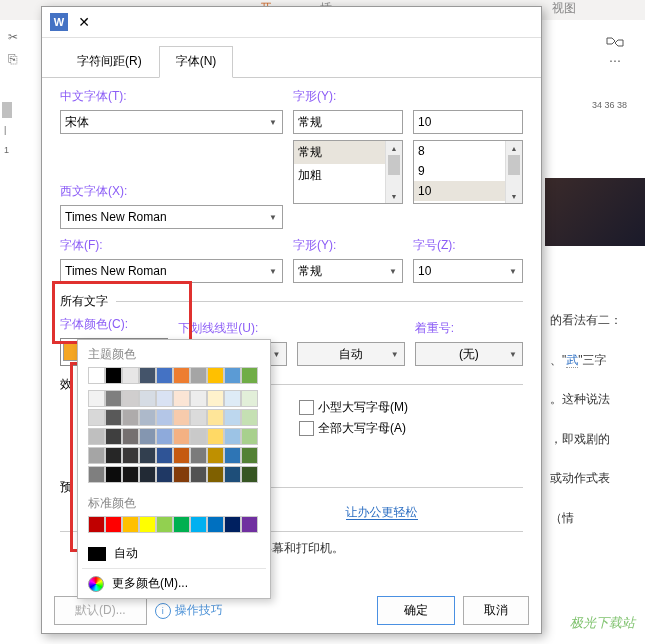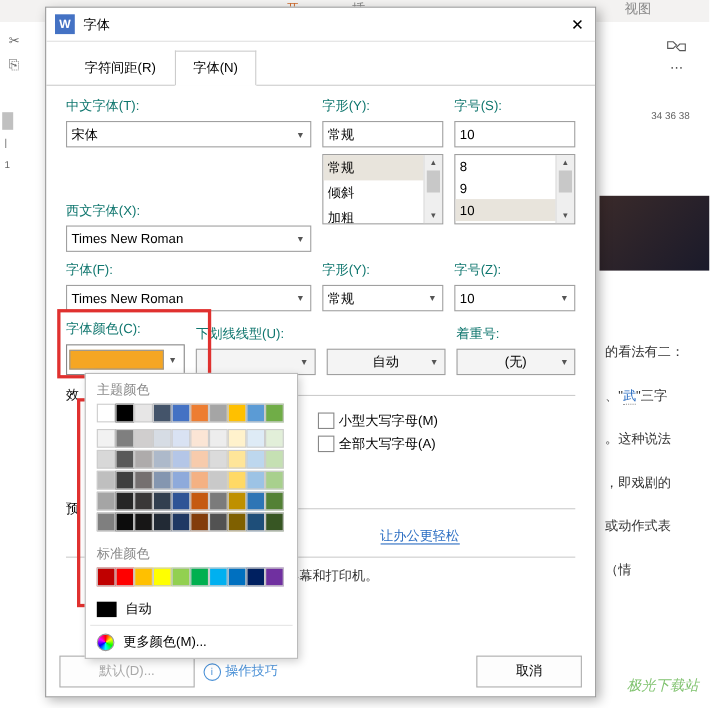--- a/index.html
+++ b/index.html
@@ -17,66 +17,66 @@
 .titlebar{height:30px;display:flex;align-items:center;padding:0 8px;border-bottom:1px solid #e0e0e0}
 .titlebar-icon{width:18px;height:18px;background:#4472c4;color:#fff;font-size:11px;font-weight:bold;display:flex;align-items:center;justify-content:center;margin-right:8px}
 .titlebar-title{flex:1}
 .titlebar-close{width:16px;height:16px;font-size:14px;cursor:pointer;display:flex;align-items:center;justify-content:center}
 .tabs{display:flex;padding:8px 18px 0;border-bottom:1px solid #ccc}
 .tab{padding:6px 16px;border:1px solid transparent;cursor:pointer}
 .tab.active{border:1px solid #ccc;border-bottom:1px solid #fff;margin-bottom:-1px;background:#fff}
 .body-content{padding:10px 18px}
 .row{display:flex;gap:10px;align-items:flex-end}
 .col{display:flex;flex-direction:column;gap:3px}
-.label{color:#0f766e;margin-bottom:2px}
+.label{color:#8b5cf6;margin-bottom:2px}
 .combo{border:1px solid #a0a0a0;height:22px;display:flex;align-items:center;padding:0 4px;background:#fff;position:relative}
 .combo-arrow{position:absolute;right:0;top:0;bottom:0;width:18px;display:flex;align-items:center;justify-content:center;color:#555;font-size:8px}
 .listbox{border:1px solid #a0a0a0;height:62px;overflow:hidden;position:relative}
 .list-item{padding:3px 4px}
 .list-item.sel{background:#e8e4dc}
 .scrollbar{position:absolute;right:0;top:0;bottom:0;width:16px;background:#efefef;border-left:1px solid #ddd}
 .scroll-thumb{background:#c8c8c8;margin:14px 2px;height:20px}
 .scroll-btn{position:absolute;width:16px;height:14px;display:flex;align-items:center;justify-content:center;font-size:7px;color:#555}
 .fieldset-label{margin:10px 0 6px 0;display:flex;align-items:center;gap:8px}
 .fieldset-line{flex:1;height:1px;background:#ccc}
 .redbox{border:3px solid #e0312f;position:absolute}
 .redbox1{left:52px;top:281px;width:134px;height:57px}
 .redbox2{left:70px;top:362px;width:194px;height:184px}
 .color-popup{position:absolute;left:77px;top:339px;width:192px;background:#fff;border:1px solid #bbb;box-shadow:3px 3px 8px rgba(0,0,0,0.2);z-index:10}
 .popup-section{padding:6px 10px 2px;color:#888;font-size:12px}
 .swatch-grid{display:grid;grid-template-columns:repeat(10,15px);gap:2px;padding:2px 10px 6px}
 .swatch{width:15px;height:15px;border:1px solid #ccc;cursor:pointer}
 .popup-item{padding:6px 10px;display:flex;align-items:center;gap:8px;cursor:pointer}
 .auto-swatch{width:18px;height:14px;background:#000}
 .color-wheel{width:14px;height:14px;border-radius:50%;background:conic-gradient(red,yellow,lime,cyan,blue,magenta,red);border:1px solid #999}
-.checkbox-row{display:flex;align-items:center;gap:4px;margin:4px 7px}
+.checkbox-row{display:flex;align-items:center;gap:4px;margin:4px 17px}
 .checkbox{width:13px;height:13px;border:1px solid #888;background:#fff}
 .dd{border:1px solid #a0a0a0;height:22px;background:#f4f4f4;display:flex;align-items:center;justify-content:center;position:relative;padding:0 18px}
 .dd .combo-arrow{background:transparent}
 .preview-line{color:#2a6dc2;border-bottom:1px solid #2a6dc2;display:inline}
 .footer{position:absolute;bottom:0;left:0;right:0;padding:8px 12px;display:flex;align-items:center;gap:8px;border-top:1px solid transparent}
-.btn{border:1px solid #adadad;padding:5px 35px;background:#fdfdfd;cursor:pointer}
+.btn{border:1px solid #adadad;padding:5px 20px;background:#fdfdfd;cursor:pointer}
 .btn-default{color:#aaa}
 .btn-primary{border:1px solid #4a90e2;padding:5px 26px}
 .btn-link{color:#4a90d6;cursor:pointer;display:flex;align-items:center;gap:4px}
 .info-icon{width:14px;height:14px;border:1px solid #4a90d6;border-radius:50%;display:flex;align-items:center;justify-content:center;font-size:9px}
 .watermark{position:absolute;right:10px;bottom:12px;color:#6ab856;font-size:13px;font-style:italic;opacity:0.85}
 .color-combo{border:1px solid #888;height:22px;width:102px;display:flex;align-items:center;padding:2px;background:#fff}
 .color-swatch-sel{flex:1;height:16px;background:#f5a623;border:1px solid #999}
 .right-icons{position:absolute;right:20px;top:34px;color:#555}
 .right-icons svg{display:block;margin-bottom:4px}
 .bg-img-thumb{position:absolute;right:0px;top:178px;width:100px;height:68px;background:linear-gradient(135deg,#3a2a2a,#1a1a2a)}
 </style>
 </head>
 <body>
 
 <div class="bg-ribbon">
   <span style="left:260px;color:#cf6a2b">开</span>
   <span style="left:320px">插</span>
-  <span style="left:568px">视图</span>
+  <span style="left:552px">视图</span>
 </div>
 <div class="sidebar-icons">
   <div>✂</div>
   <div>⎘</div>
 </div>
 <div class="right-icons">
   <svg width="20" height="16">
       <path d="M2 4h5l3 3-3 3H2z M18 12h-5l-3-3 3-3h5z" fill="none" stroke="#555"></path>
     </svg>
   <div style="text-align:center">⋯</div>
@@ -90,21 +90,20 @@
   <p><span>、"</span><span class="link">武</span><span>"三字</span></p>
   <p><span>。这种说法</span></p>
   <p><span>，即戏剧的</span></p>
   <p><span>或动作式表</span></p>
   <p><span>（情</span></p>
 </div>
 
 <div class="dialog">
   <div class="titlebar">
     <div class="titlebar-icon">W</div>
-    <div class="titlebar-title">字体</div>
     <div class="titlebar-close">✕</div>
   </div>
   <div class="tabs">
     <div class="tab">字符间距(R)</div>
     <div class="tab active">字体(N)</div>
   </div>
   <div class="body-content">
 
     <div class="row" style="margin-bottom:6px">
       <div class="col" style="flex:1">
@@ -114,40 +113,38 @@
           <div class="combo-arrow">▼</div>
         </div>
       </div>
       <div class="col" style="width:110px">
         <div class="label">字形(Y):</div>
         <div class="combo">
             <span>常规</span>
           </div>
       </div>
       <div class="col" style="width:110px">
-        <div class="label">字号(S):</div>
         <div class="combo">
             <span>10</span>
           </div>
       </div>
     </div>
 
     <div class="row" style="align-items:flex-start;margin-bottom:8px">
       <div class="col" style="flex:1;justify-content:flex-end">
         <div style="height:40px"></div>
         <div class="label">西文字体(X):</div>
         <div class="combo">
           <span>Times New Roman</span>
           <div class="combo-arrow">▼</div>
         </div>
       </div>
       <div class="col" style="width:110px">
         <div class="listbox">
           <div class="list-item sel">常规</div>
-          <div class="list-item">倾斜</div>
           <div class="list-item">加粗</div>
           <div class="scrollbar">
               <div class="scroll-btn" style="top:0">▲</div>
               <div class="scroll-thumb"></div>
               <div class="scroll-btn" style="bottom:0">▼</div>
             </div>
         </div>
       </div>
       <div class="col" style="width:110px">
         <div class="listbox">
@@ -180,20 +177,24 @@
       </div>
       <div class="col" style="width:110px">
         <div class="label">字号(Z):</div>
         <div class="combo">
             <span>10</span>
             <div class="combo-arrow">▼</div>
           </div>
       </div>
     </div>
 
+    <div class="fieldset-label">
+        <span>所有文字</span>
+        <div class="fieldset-line"></div>
+      </div>
     <div class="row" style="margin-bottom:10px">
       <div class="col" style="width:110px">
         <div class="label">字体颜色(C):</div>
         <div class="color-combo">
           <div class="color-swatch-sel"></div>
           <div style="width:16px;text-align:center;font-size:8px;color:#555">▼</div>
         </div>
       </div>
       <div class="col" style="width:110px">
         <div class="label">下划线线型(U):</div>
@@ -241,20 +242,21 @@
     <div style="height:1px;background:#ccc;margin:8px 0"></div>
     <div style="padding-left:200px;color:#333">屏幕和打印机。</div>
   </div>
   <div class="footer">
     <div class="btn btn-default">默认(D)...</div>
     <div class="btn-link">
         <span class="info-icon">i</span>
         <span>操作技巧</span>
       </div>
     <div style="flex:1"></div>
+    <div class="btn btn-primary">确定</div>
     <div class="btn">取消</div>
   </div>
 </div>
 
 <div class="color-popup">
   <div class="popup-section">主题颜色</div>
   <div class="swatch-grid" id="theme-row1">
       <div class="swatch" style="background: rgb(255, 255, 255);"></div>
       <div class="swatch" style="background: rgb(0, 0, 0);"></div>
       <div class="swatch" style="background: rgb(231, 230, 230);"></div>

